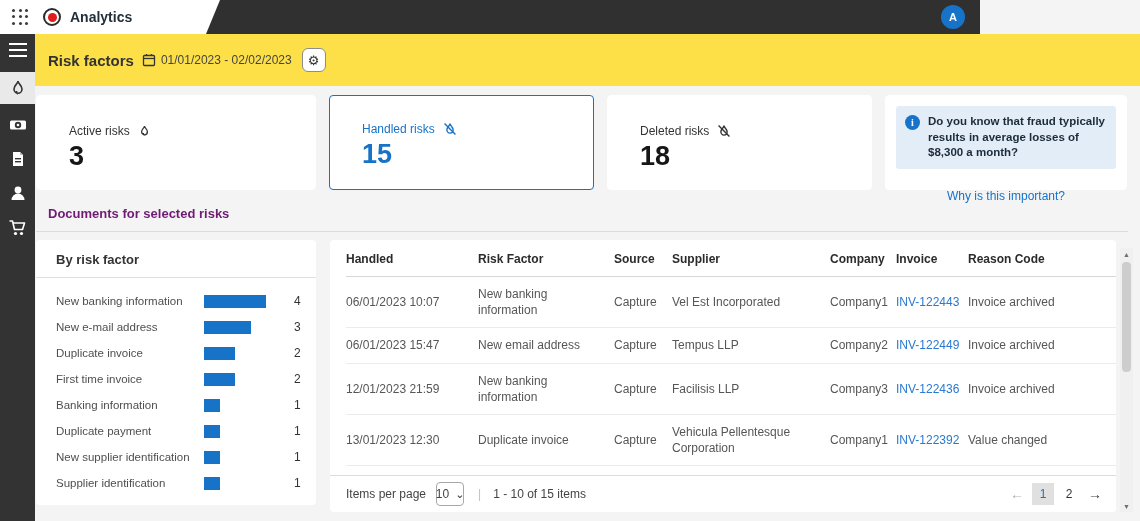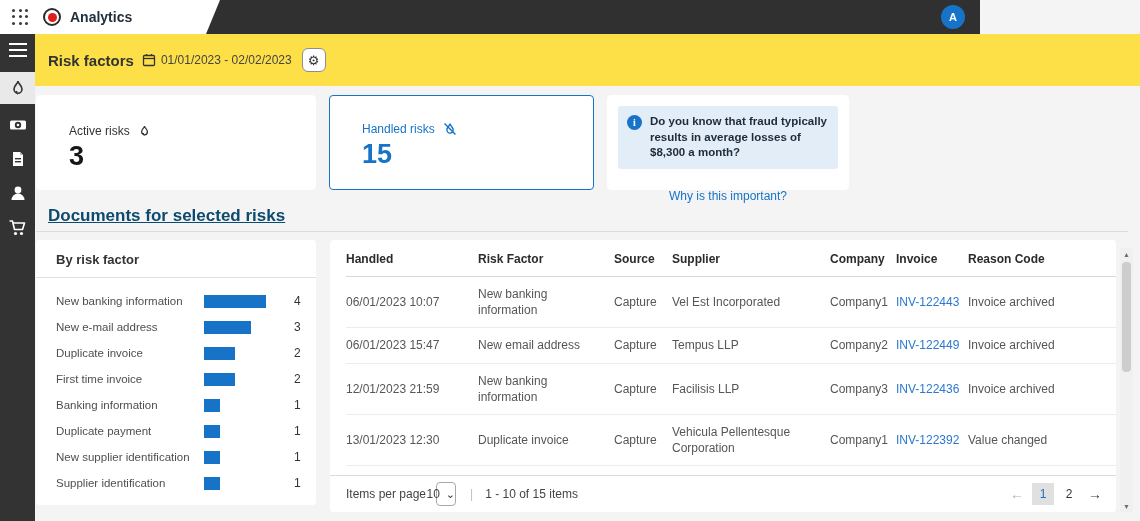--- a/index.html
+++ b/index.html
@@ -50,21 +50,21 @@
   .card.c4 { width:242px; padding:10px 10px; }
   .info-box { background:#e3edf8; border-radius:3px; padding:8px 9px; display:flex; gap:8px; }
   .info-icon { flex:0 0 15px; width:15px; height:15px; border-radius:50%; background:#1673c8; color:#fff;
                font-size:10px; font-weight:bold; font-family:"Liberation Serif",serif;
                display:flex; align-items:center; justify-content:center; margin-top:1px; }
   .info-text { font-size:11.5px; font-weight:bold; color:#1c2b3a; line-height:1.35; }
   .info-link { display:block; text-align:center; color:#1673c8; font-size:12px; margin-top:20px;
                text-decoration:none; cursor:pointer; }
 
   
-  .section-title { position:absolute; left:48px; top:206px; font-size:17px; font-weight:bold; color:#0c4a6e;text-decoration:underline; }
+  .section-title { position:absolute; left:48px; top:206px; font-size:13px; font-weight:bold; color:#701a75; }
   .section-divider { position:absolute; left:36px; top:231px; width:1092px; height:1px; background:#dcdcdc; }
 
   
   .chart-panel { position:absolute; left:36px; top:240px; width:280px; height:265px; background:#fff; border-radius:4px; }
   .chart-title { font-size:13px; font-weight:bold; color:#333; padding:12px 0 10px 20px;
                  border-bottom:1px solid #e0e0e0; }
   .chart-rows { padding:10px 16px 0 20px; }
   .crow { display:flex; align-items:center; height:26px; }
   .clabel { flex:0 0 148px; font-size:11.5px; color:#4f4f4f; }
   .cbar { flex:0 0 90px; height:13px; display:flex; align-items:center; }
@@ -86,22 +86,22 @@
                   padding:12px 8px 10px 0; border-bottom:1px solid #d8d8d8; }
   table.risk td { font-size:12px; color:#565656; padding:9px 8px 9px 0; border-bottom:1px solid #ececec;
                   vertical-align:middle; line-height:1.35; }
   table.risk td.link { color:#2a78cf; cursor:pointer; }
   .rows-clip { flex:1 1 auto; overflow:hidden; }
 
   
   .pagination { flex:0 0 37px; border-top:1px solid #dcdcdc; display:flex; align-items:center;
                 font-size:12px; color:#444; background:#fff; }
   .ipp-label { margin-left:16px; color:#444; }
-  .ipp-select { margin-left:10px; width:20px; height:24px; border:1px solid #a8a8a8; border-radius:4px;
-                display:flex; align-items:center; justify-content:flex-end; gap:6px; cursor:pointer; }
+  .ipp-select { margin-left:10px; width:28px; height:24px; border:1px solid #a8a8a8; border-radius:4px;
+                display:flex; align-items:center; justify-content:center; gap:6px; cursor:pointer; }
   .ipp-select .chev { font-size:11px; color:#333; line-height:0.4; }
   .pg-sep { margin:0 12px 0 14px; color:#c0c0c0; }
   .pg-range { color:#444; }
   .pg-right { margin-left:auto; display:flex; align-items:center; gap:4px; margin-right:10px; }
   .pg-arrow { width:22px; height:22px; display:flex; align-items:center; justify-content:center;
               font-size:14px; color:#3c3c3c; cursor:pointer; }
   .pg-arrow.disabled { color:#b0b0b0; cursor:default; }
   .pg-num { width:22px; height:22px; display:flex; align-items:center; justify-content:center; cursor:pointer; color:#333; }
   .pg-num.current { background:#e0e0e0; color:#1673c8; }
 
@@ -214,20 +214,30 @@
     <div class="card-label-row">
       <span>Handled risks</span>
       <svg width="14" height="14" viewBox="0 0 18 18">
         <path d="M9 2 C9 5 5 6 5 10 a4 4.3 0 0 0 8 0 C13 6 9 5 9 2 Z" fill="none" stroke="#1673c8" stroke-width="1.8"></path>
         <line x1="2" y1="2" x2="16" y2="16" stroke="#1673c8" stroke-width="1.8"></line>
       </svg>
     </div>
     <div class="card-value">15</div>
   </div>
 
+  <div class="card c3">
+    <div class="card-label-row">
+      <span>Deleted risks</span>
+      <svg width="14" height="14" viewBox="0 0 18 18">
+        <path d="M9 2 C9 5 5 6 5 10 a4 4.3 0 0 0 8 0 C13 6 9 5 9 2 Z" fill="none" stroke="#333" stroke-width="1.8"></path>
+        <line x1="2" y1="2" x2="16" y2="16" stroke="#333" stroke-width="1.8"></line>
+      </svg>
+    </div>
+    <div class="card-value">18</div>
+  </div>
 
   <div class="card c4">
     <div class="info-box">
       <span class="info-icon">i</span>
       <span class="info-text">Do you know that fraud typically results in average losses of $8,300 a month?</span>
     </div>
     <a class="info-link">Why is this important?</a>
   </div>
 
 </div>

